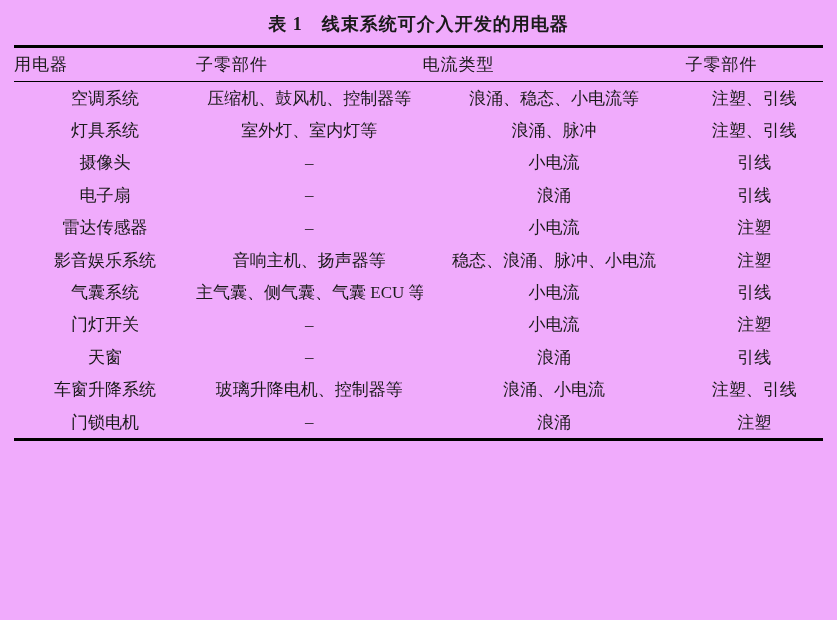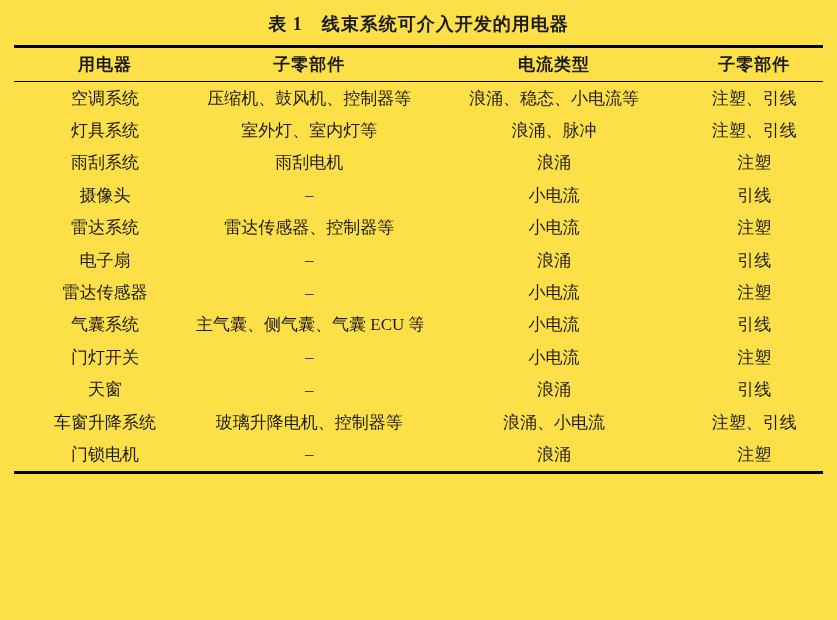--- a/index.html
+++ b/index.html
@@ -10,21 +10,21 @@
   body {
     width: 837px;
     height: 620px;
     font-family: "Liberation Serif", "DejaVu Serif", serif;
     color: #1a1a1a;
     overflow: hidden;
   }
   .page {
     width: 837px;
     height: 620px;
-    background: #fde047;
+    background: #f0abfc;
     box-sizing: border-box;
   }
   .table-title {
     width: 837px;
     height: 45px;
     box-sizing: border-box;
     padding-top: 12px;
     text-align: center;
     font-size: 18px;
     font-weight: bold;
@@ -34,23 +34,23 @@
   table.three-line {
     margin-left: 14px;
     width: 809px;
     border-collapse: collapse;
     table-layout: fixed;
     border-top: 3px solid #000000;
     border-bottom: 3px solid #000000;
     font-size: 17px;
   }
   table.three-line thead th {
-    font-weight: bold;
+    font-weight: normal;
     height: 33px;
-    text-align: center;
+    text-align: left;
     vertical-align: middle;
     border-bottom: 1.5px solid #000000;
     padding: 0;
     letter-spacing: 1px;
   }
   table.three-line tbody td {
     height: 32.4px;
     text-align: center;
     vertical-align: middle;
     padding: 0;
@@ -92,56 +92,50 @@
       <td>注塑、引线</td>
     </tr>
 
     <tr>
       <td>灯具系统</td>
       <td>室外灯、室内灯等</td>
       <td>浪涌、脉冲</td>
       <td>注塑、引线</td>
     </tr>
 
-    <tr>
-      <td>雨刮系统</td>
-      <td>雨刮电机</td>
-      <td>浪涌</td>
-      <td>注塑</td>
-    </tr>
 
     <tr>
       <td>摄像头</td>
       <td>–</td>
       <td>小电流</td>
       <td>引线</td>
     </tr>
 
-    <tr>
-      <td>雷达系统</td>
-      <td>雷达传感器、控制器等</td>
-      <td>小电流</td>
-      <td>注塑</td>
-    </tr>
 
     <tr>
       <td>电子扇</td>
       <td>–</td>
       <td>浪涌</td>
       <td>引线</td>
     </tr>
 
     <tr>
       <td>雷达传感器</td>
       <td>–</td>
       <td>小电流</td>
       <td>注塑</td>
     </tr>
 
 
+    <tr>
+      <td>影音娱乐系统</td>
+      <td>音响主机、扬声器等</td>
+      <td>稳态、浪涌、脉冲、小电流</td>
+      <td>注塑</td>
+    </tr>
 
 
     <tr>
       <td>气囊系统</td>
       <td>主气囊、侧气囊、气囊 ECU 等</td>
       <td>小电流</td>
       <td>引线</td>
     </tr>
 
     <tr>

